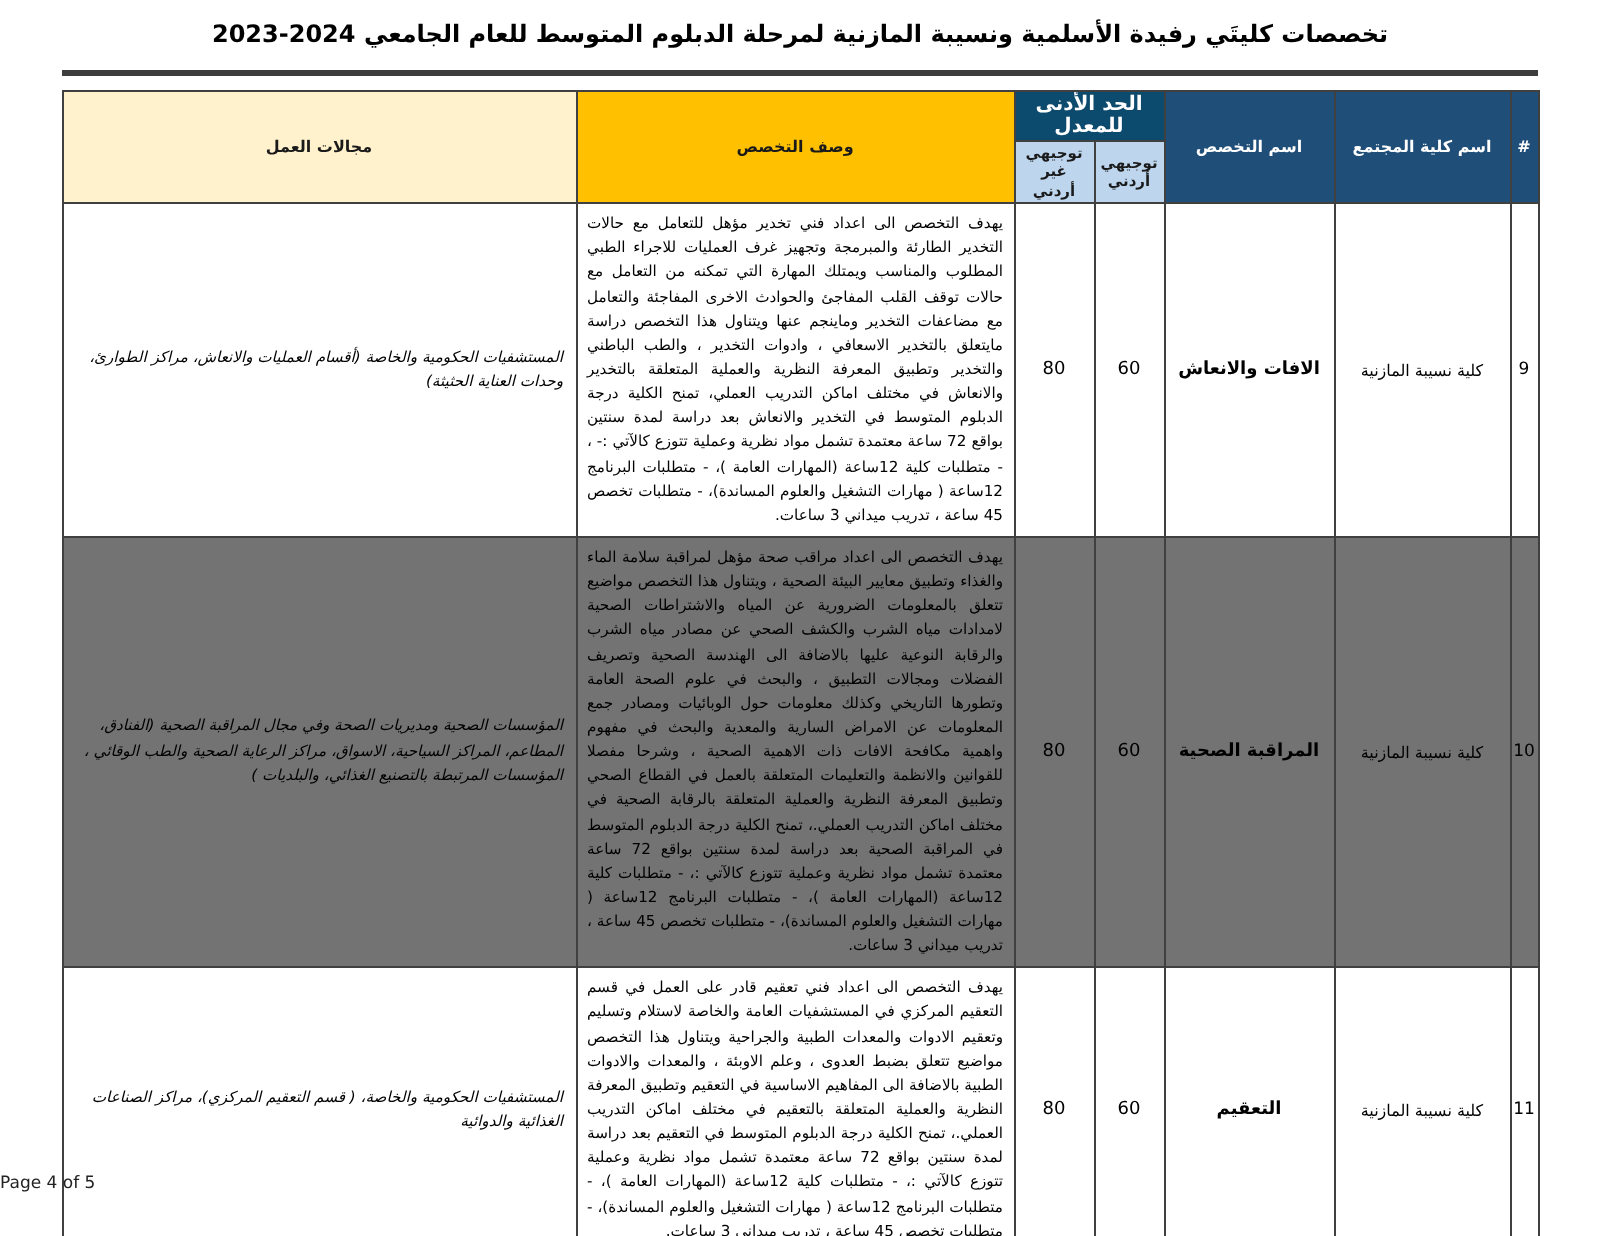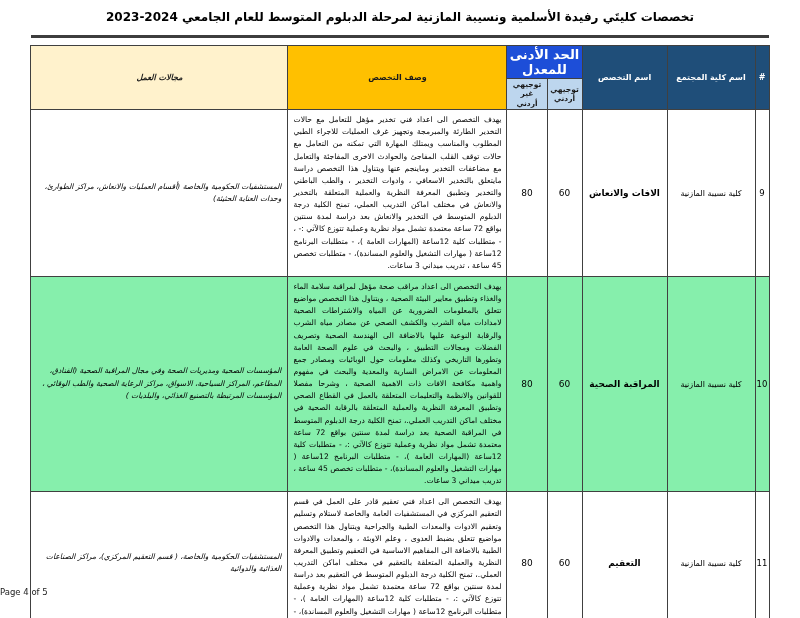--- a/index.html
+++ b/index.html
@@ -30,25 +30,25 @@
     table-layout: fixed;
     width: 738px;
   }
   table.spec th, table.spec td {
     border: 1px solid #404040;
     vertical-align: middle;
     overflow: hidden;
   }
   table.spec th { font-weight: bold; text-align: center; padding: 1px 2px; }
   .th-dark  { background: #1F4E79; color: #ffffff; font-size: 8px; margin-left: 40px; }
-  .th-mid   { background: #1d4ed8; color: #ffffff; font-size: 13px; height: 20px; }
+  .th-mid   { background: #0c4a6e; color: #ffffff; font-size: 10px; height: 20px; }
   .th-light { background: #BDD6EE; color: #1a1a1a; font-size: 7.5px; height: 31px; line-height: 1.25; }
   .th-yellow{ background: #FFC000; color: #1a1a1a; font-size: 8px; }
-  .th-cream { background: #FFF2CC; color: #1a1a1a; font-size: 8px; font-style: italic; }
-  tr.shaded td { background: #86efac; }
+  .th-cream { background: #FFF2CC; color: #1a1a1a; font-size: 8px; }
+  tr.shaded td { background: #737373; }
   td.c-num     { text-align: center; font-size: 8.5px; }
   td.c-college { text-align: center; font-size: 8px; }
   td.c-major   { text-align: center; font-weight: bold; font-size: 9px; }
   td.c-gpa     { text-align: center; font-size: 9px; }
   td.c-desc    { font-size: 7.6px; text-align: justify; padding: 4px 5px; line-height: 1.6; }
   td.c-work    { font-size: 7.6px; padding: 4px 6px; line-height: 1.65; text-align: right; font-style: italic; }
   tr.r-9  { height: 136px; }
   tr.r-10 { height: 181px; }
   tr.r-11 { height: 133px; }
   .footer {

